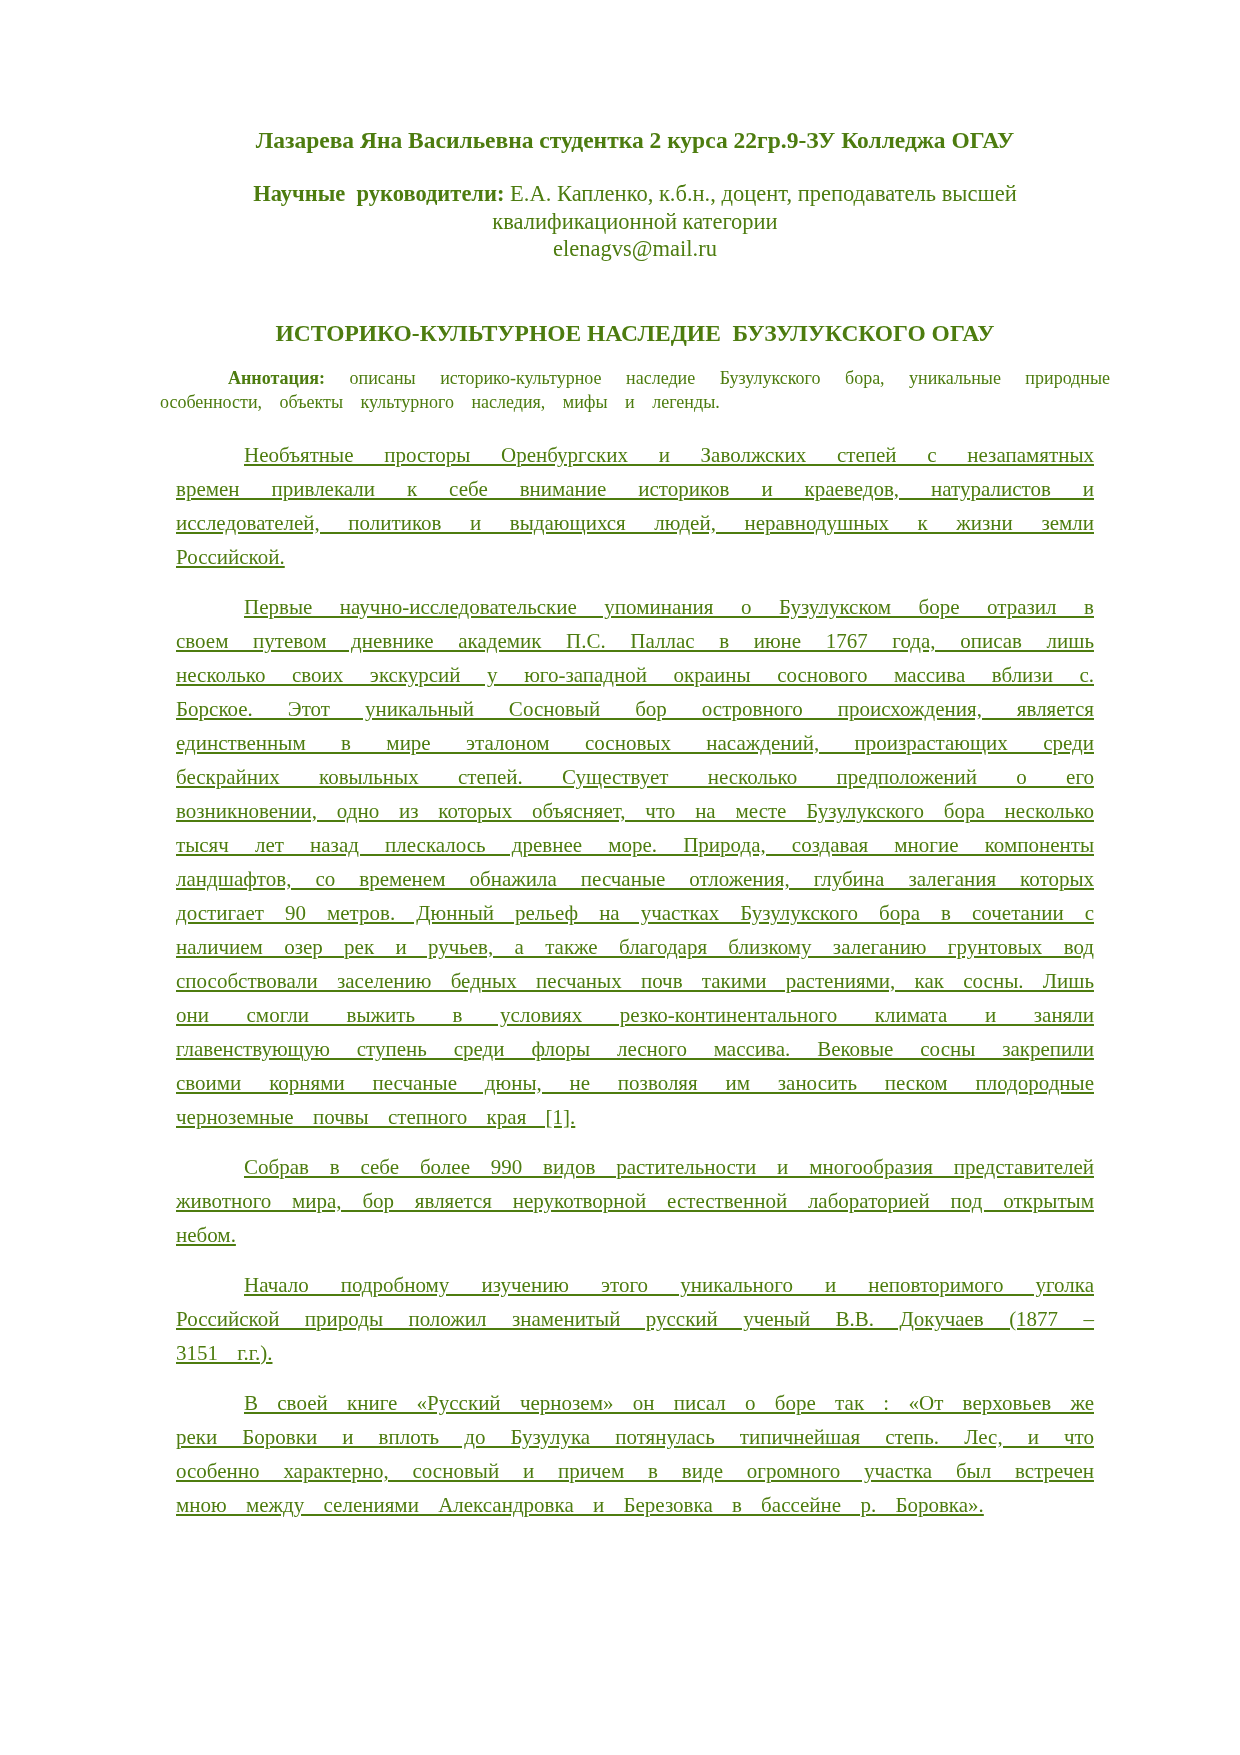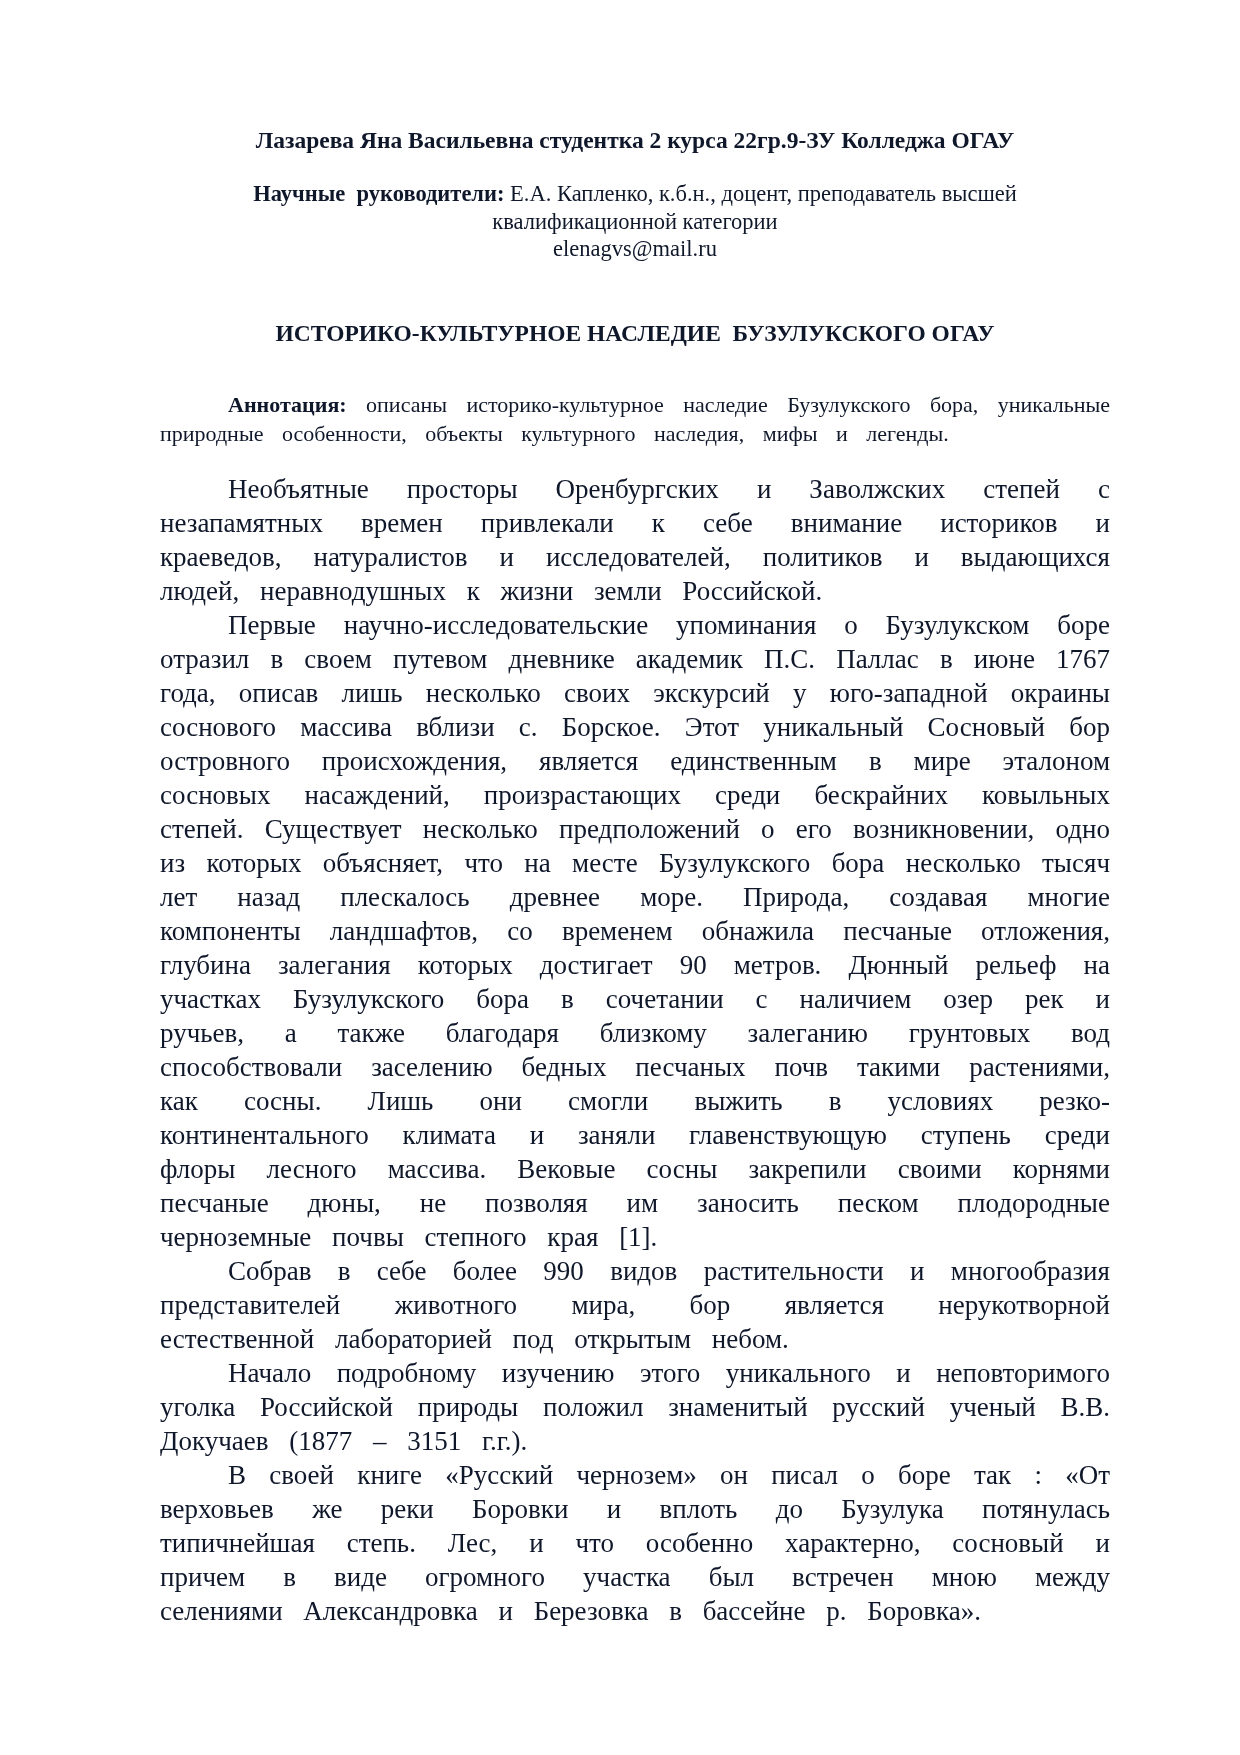--- a/index.html
+++ b/index.html
@@ -6,21 +6,21 @@
     margin: 0;
     padding: 0;
     background: #ffffff;
   }
   .page {
     position: relative;
     box-sizing: border-box;
     width: 1240px;
     height: 1755px;
     background: #ffffff;
-    color: #0f172a;
+    color: #4d7c0f;
     padding: 126px 130px 0 160px;
     font-family: "Liberation Serif", "DejaVu Serif", serif;
     overflow: hidden;
   }
   .author-line {
     text-align: center;
     font-weight: bold;
     font-size: 23.5px;
     line-height: 28px;
     white-space: pre-wrap;
@@ -40,40 +40,41 @@
   }
   .paper-title {
     margin-top: 55px;
     text-align: center;
     font-weight: bold;
     font-size: 23.5px;
     line-height: 30px;
     white-space: pre-wrap;
   }
   .abstract {
-    margin-top: 42px;
-    font-size: 22px;
-    line-height: 29px;
+    margin-top: 18px;
+    font-size: 18px;
+    line-height: 24px;
     text-align: justify;
     text-indent: 68px;
     word-spacing: 13px;
   }
   .abstract .abstract-label {
     font-weight: bold;
   }
   .body-text {
     margin-top: 24px;
   }
   .body-text p {
-    margin: 0;
-    font-size: 27px;
+    margin: 16px;
+    font-size: 21px;
     line-height: 34px;
     text-align: justify;
     text-indent: 68px;
     word-spacing: 14px;
+    text-decoration: underline;
   }
 </style>
 </head>
 <body>
 
 <div class="page">
 
   <div class="author-line">Лазарева Яна Васильевна студентка 2 курса 22гр.9-ЗУ Колледжа ОГАУ</div>
 
   <div class="credits">

